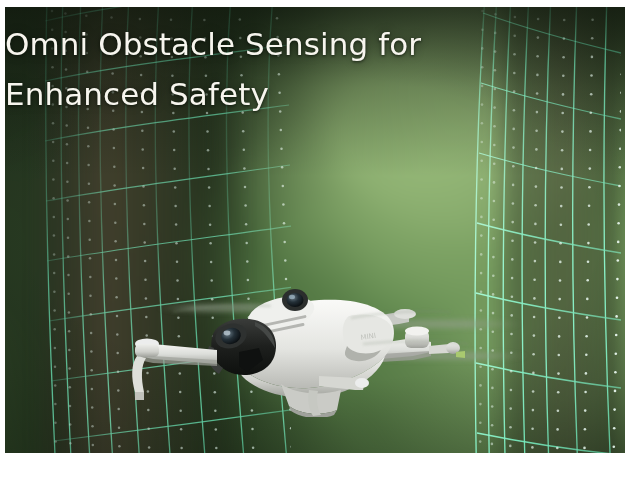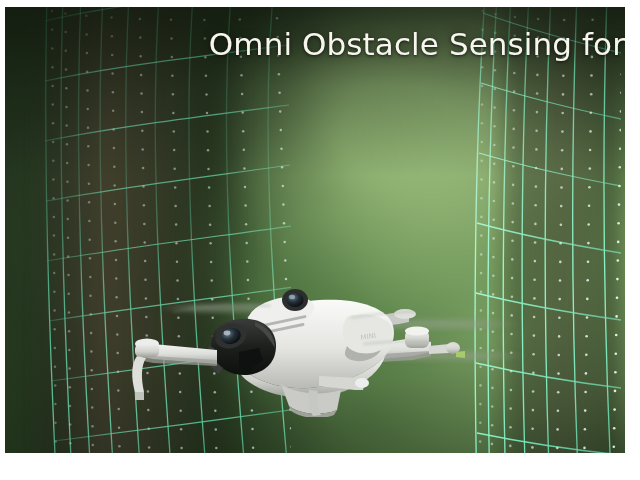--- a/index.html
+++ b/index.html
@@ -109,23 +109,22 @@
     height: 165px;
   }
   #drone svg { display: block; }
 
   
   #title-block {
     position: absolute;
     left: 0;
     right: 0;
     top: 12px;
-    text-align: right;
+    text-align: left;
     pointer-events: none;
-    padding-left: 26px;
   }
   .title-line {
     display: block;
     color: #f7f5ee;
     font-family: "DejaVu Sans", "Liberation Sans", sans-serif;
     font-size: 31px;
     font-weight: 400;
     letter-spacing: 0.1px;
     line-height: 50px;
     text-shadow:
@@ -783,16 +782,17 @@
         <g stroke="#7e8c78" stroke-width="1.1" opacity="0.55" fill="none" filter="url(#soft)">
           <path d="M238,66 C270,60 306,58 338,60"></path>
           <path d="M250,92 C286,88 322,88 356,92"></path>
           <path d="M60,60 C92,54 128,52 158,54"></path>
         </g>
       </svg>
     </div>
 
     <div id="title-block">
       <span class="title-line">Omni Obstacle Sensing for</span>
+      <span class="title-line">Enhanced Safety</span>
     </div>
 
   </div>
 </div>
 
 </body></html>

